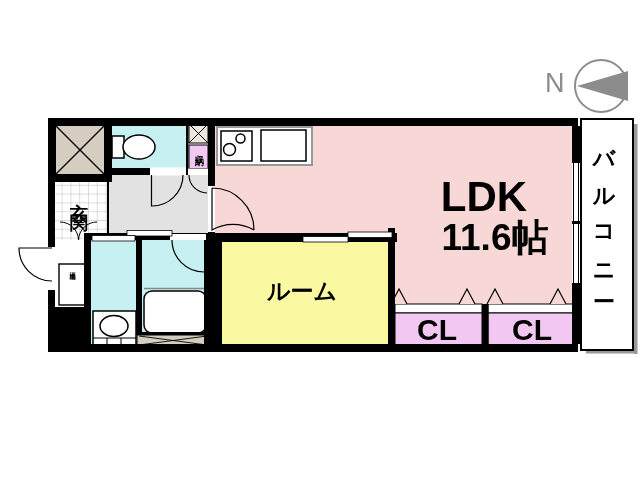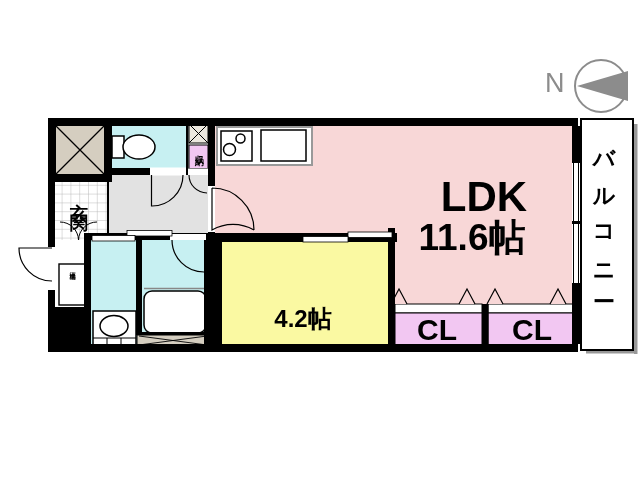--- a/index.html
+++ b/index.html
@@ -160,23 +160,23 @@
 
     <g>
       <circle cx="601" cy="86" r="26" fill="none" stroke="#8c8c8c" stroke-width="2"></circle>
       <polygon points="577,86 628,71 628,101" fill="#8c8c8c"></polygon>
     </g>
   </svg>
 
   <div class="lbl north" style="left:545px;top:69px;">N</div>
 
   <div class="lbl big c" style="left:484px;top:197px;text-align:center;">LDK</div>
-  <div class="lbl big2 c" style="left:472px;top:238px;">11.6帖</div>
+  <div class="lbl big2 c" style="left:495px;top:238px;">11.6帖</div>
 
-  <div class="lbl mid c" style="left:303px;top:319px;font-size:24px;">4.2帖</div>
+  <div class="lbl mid c" style="left:302px;top:291px;">ルーム</div>
 
   <div class="lbl cl c" style="left:437px;top:330px;">CL</div>
   <div class="lbl cl c" style="left:532px;top:330px;">CL</div>
 
   <div class="lbl vtext balc" style="left:593px;top:133px;">バルコニー</div>
 
   <div class="lbl vtext genkan" style="left:69px;top:189px;">玄関</div>
 
   <div class="lbl vtext storage" style="left:194px;top:148px;">収納</div>
 

